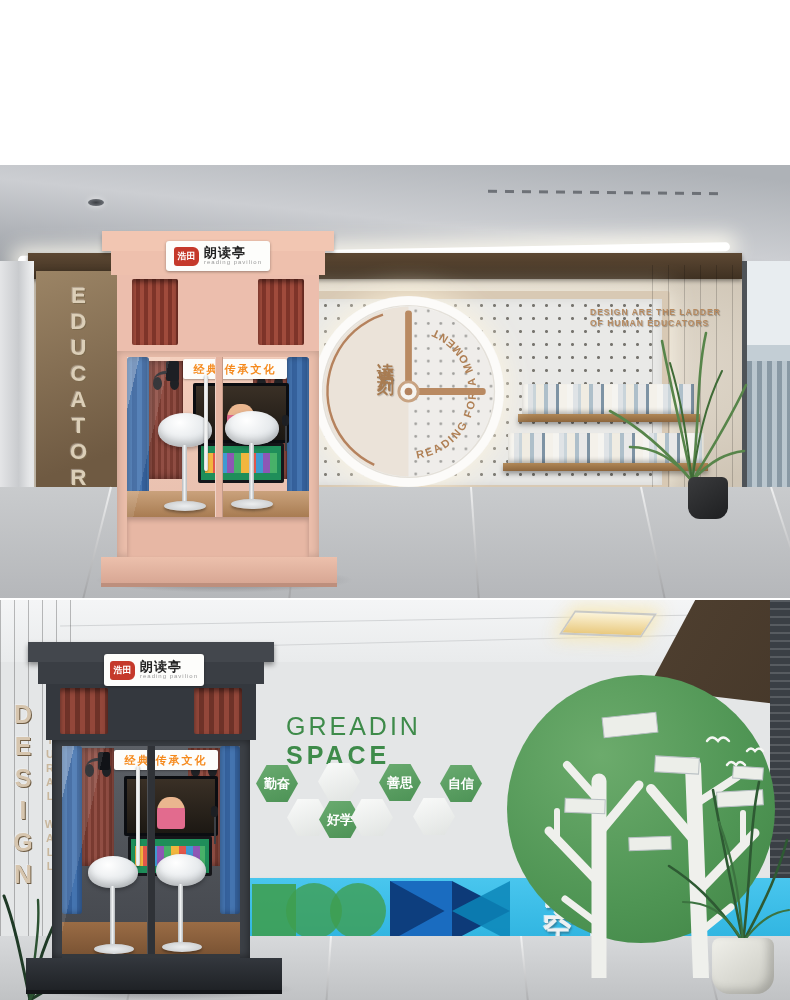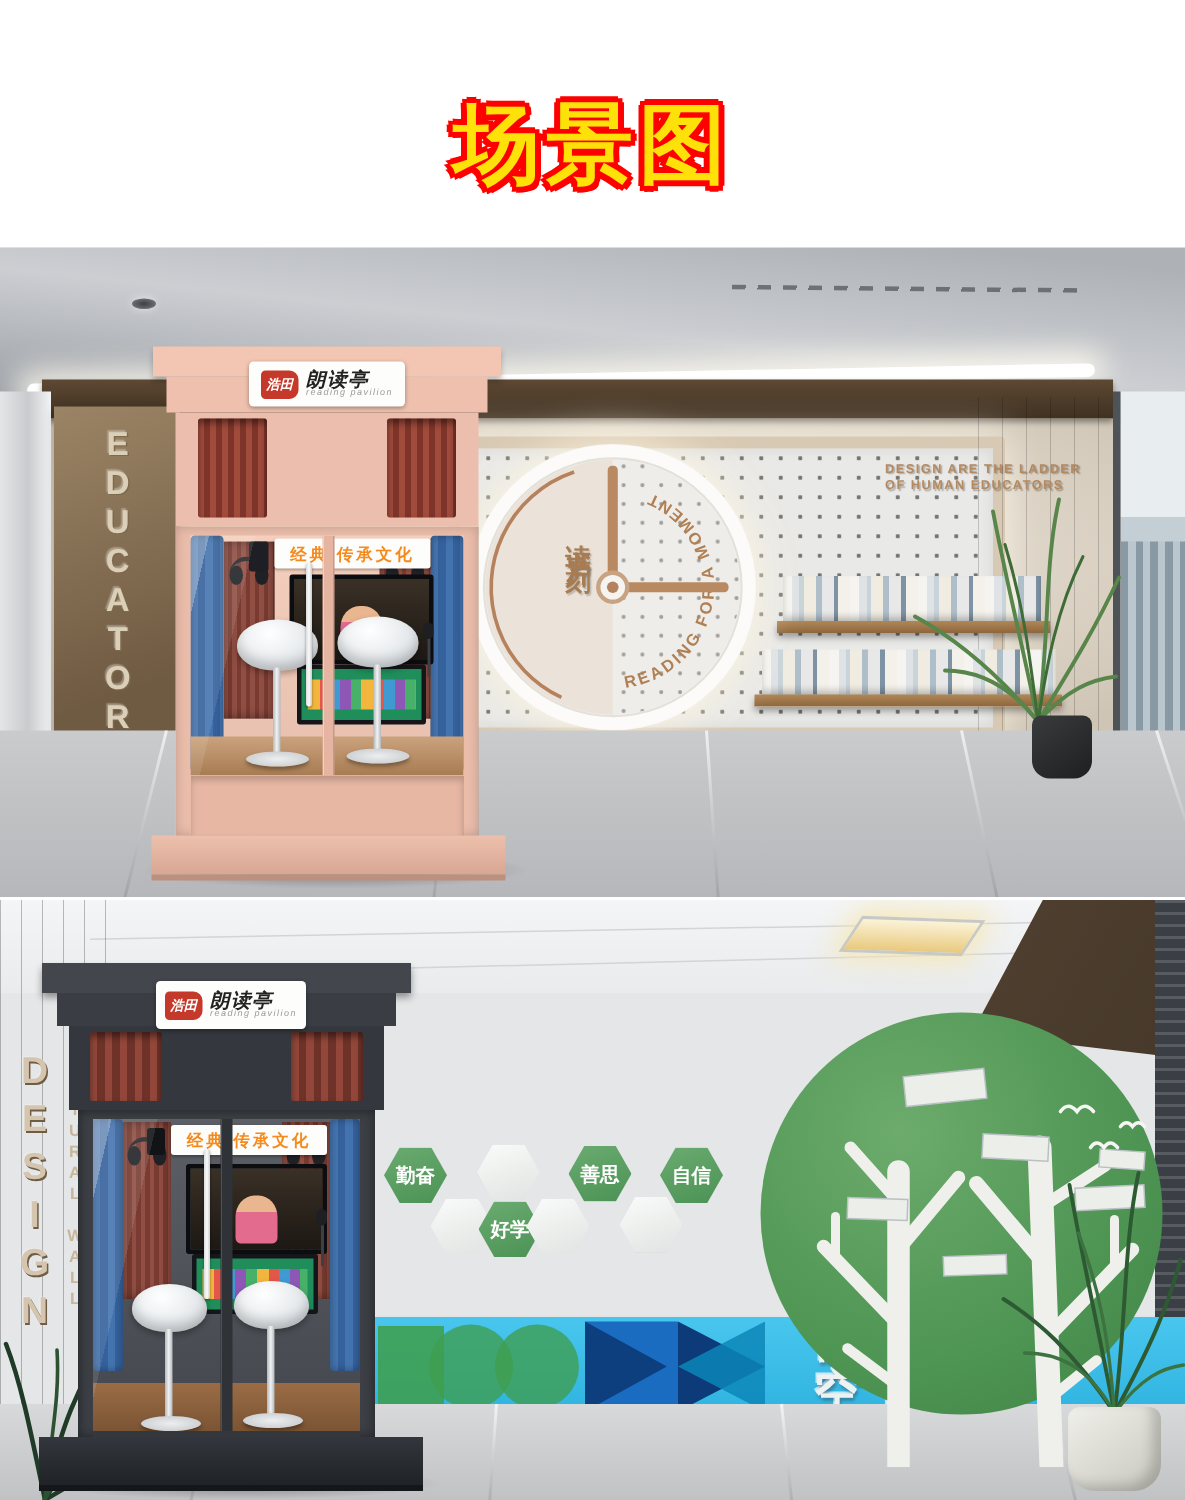--- a/index.html
+++ b/index.html
@@ -16,21 +16,21 @@
   
   .scene{position:absolute;left:0;width:790px;overflow:hidden;}
   .scene-top{top:165px;height:433px;background:#d9d0c3;}
   .scene-bottom{top:600px;height:400px;background:#e4e6e7;}
 
   
   .flute{background:repeating-linear-gradient(90deg,#a04b3c 0 4px,#7e3429 4px 8px);
          border-radius:2px;box-shadow:inset 0 3px 5px rgba(0,0,0,.45);}
   .flute--dark{background:repeating-linear-gradient(90deg,#93473a 0 5px,#6e3228 5px 10px);}
   .plaque{background:#fdfdfb;border-radius:3px;box-shadow:0 1px 3px rgba(0,0,0,.35);
-          display:flex;align-items:center;justify-content:center;gap:5px;font-style:italic;}
+          display:flex;align-items:center;justify-content:center;gap:5px;}
   .plaque-logo{width:25px;height:19px;background:#c5392b;border-radius:3px 6px 6px 3px;
           color:#fff;font-size:9px;font-weight:bold;display:flex;align-items:center;justify-content:center;}
   .plaque-name{font-size:13px;font-weight:bold;color:#232323;letter-spacing:1px;line-height:13px;}
   .plaque-sub{font-size:6px;color:#9a9a9a;letter-spacing:1px;line-height:7px;}
   .banner{background:#fdfdfb;border-radius:2px;display:flex;align-items:center;justify-content:center;
           font-size:11px;font-weight:bold;color:#f58a1d;letter-spacing:2px;box-shadow:0 1px 2px rgba(0,0,0,.3);}
   .curtain{background:repeating-linear-gradient(90deg,#4474b0 0 5px,#35619c 5px 10px);
            border-radius:3px;box-shadow:inset 0 0 6px rgba(0,0,0,.35);}
   .panel-red{background:#8a4338;box-shadow:inset 0 0 8px rgba(0,0,0,.45);
            background-image:repeating-linear-gradient(90deg,rgba(255,255,255,.06) 0 3px,rgba(0,0,0,.12) 3px 6px);}
@@ -147,21 +147,20 @@
   .rightstrip{left:770px;top:0;width:20px;height:340px;background:#3a3f45;
       background-image:repeating-linear-gradient(180deg,rgba(255,255,255,.15) 0 2px,transparent 2px 8px);}
   .pot-dark{background:linear-gradient(145deg,#3a3b3d,#1e1f21);border-radius:6px 6px 12px 12px;}
   .pot-light{background:linear-gradient(145deg,#f0f0ea,#c7c7bf);border-radius:8px 8px 18px 18px;box-shadow:inset -6px -4px 8px rgba(0,0,0,.18);}
 </style>
 </head>
 <body>
 
 <div class="page">
 
-  <div class="title">场景图</div>
 
   <div class="scene scene-top">
     <div class="abs ceiling-top"></div>
     <div class="abs cove"></div>
     <div class="abs vent"></div>
     <div class="abs spot" style="left:88px;top:34px;"></div>
     <div class="abs wall-top"></div>
     <div class="abs beam-wood" style="left:28px;top:88px;width:714px;height:26px;"></div>
     <div class="abs corridor"></div>
 
@@ -294,20 +293,24 @@
     <div class="seam" style="left:40px;top:42px;width:700px;transform:rotate(-1.4deg);"></div>
     <div class="abs lightbar"></div>
     <div class="abs wedge"></div>
     <div class="abs rightstrip"></div>
 
     <div class="abs leftwall">
       <div class="cw-small">CULTURAL WALL</div>
       <div class="cw-big">DESIGN</div>
     </div>
 
+    <div class="abs" style="left:286px;top:112px;">
+      <div class="greadin1">GREADIN</div>
+      <div class="greadin2">SPACE</div>
+    </div>
 
     <div class="hex hex--green" style="left:256px;top:165px;">
         <span>勤奋</span>
       </div>
     <div class="hex hex--white" style="left:318px;top:163px;"></div>
     <div class="hex hex--green" style="left:379px;top:164px;">
         <span>善思</span>
       </div>
     <div class="hex hex--green" style="left:440px;top:165px;">
         <span>自信</span>

